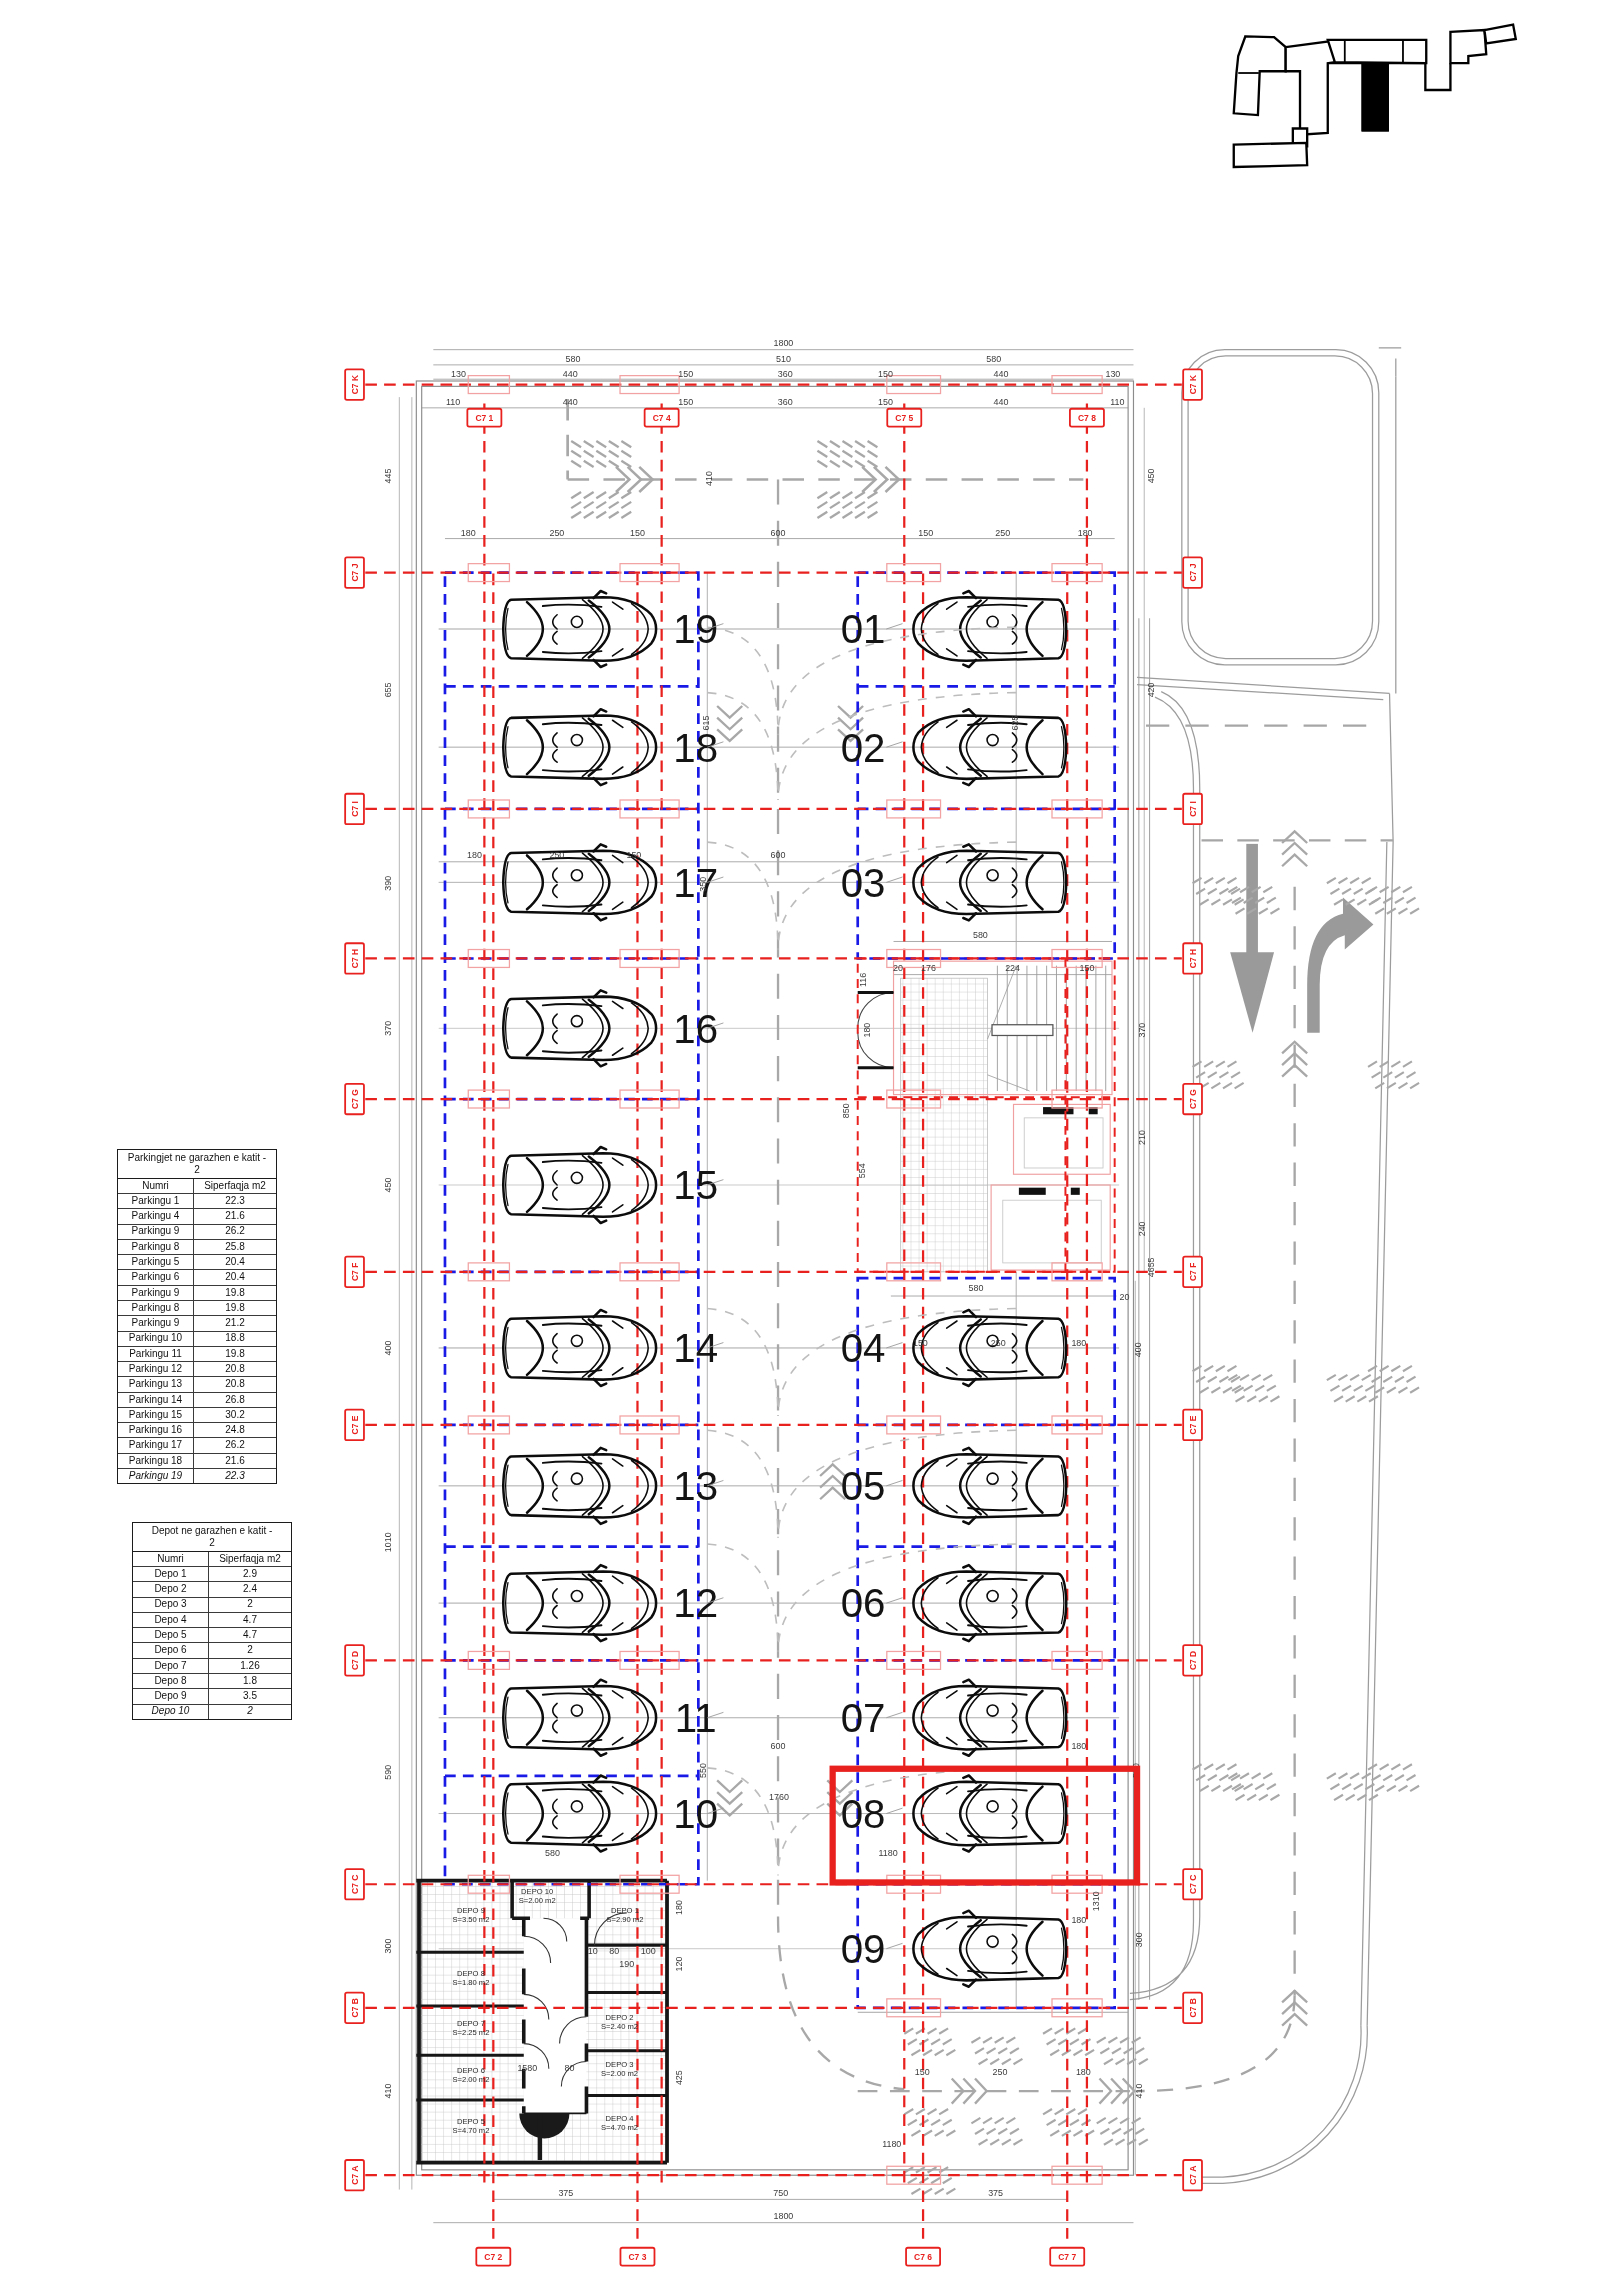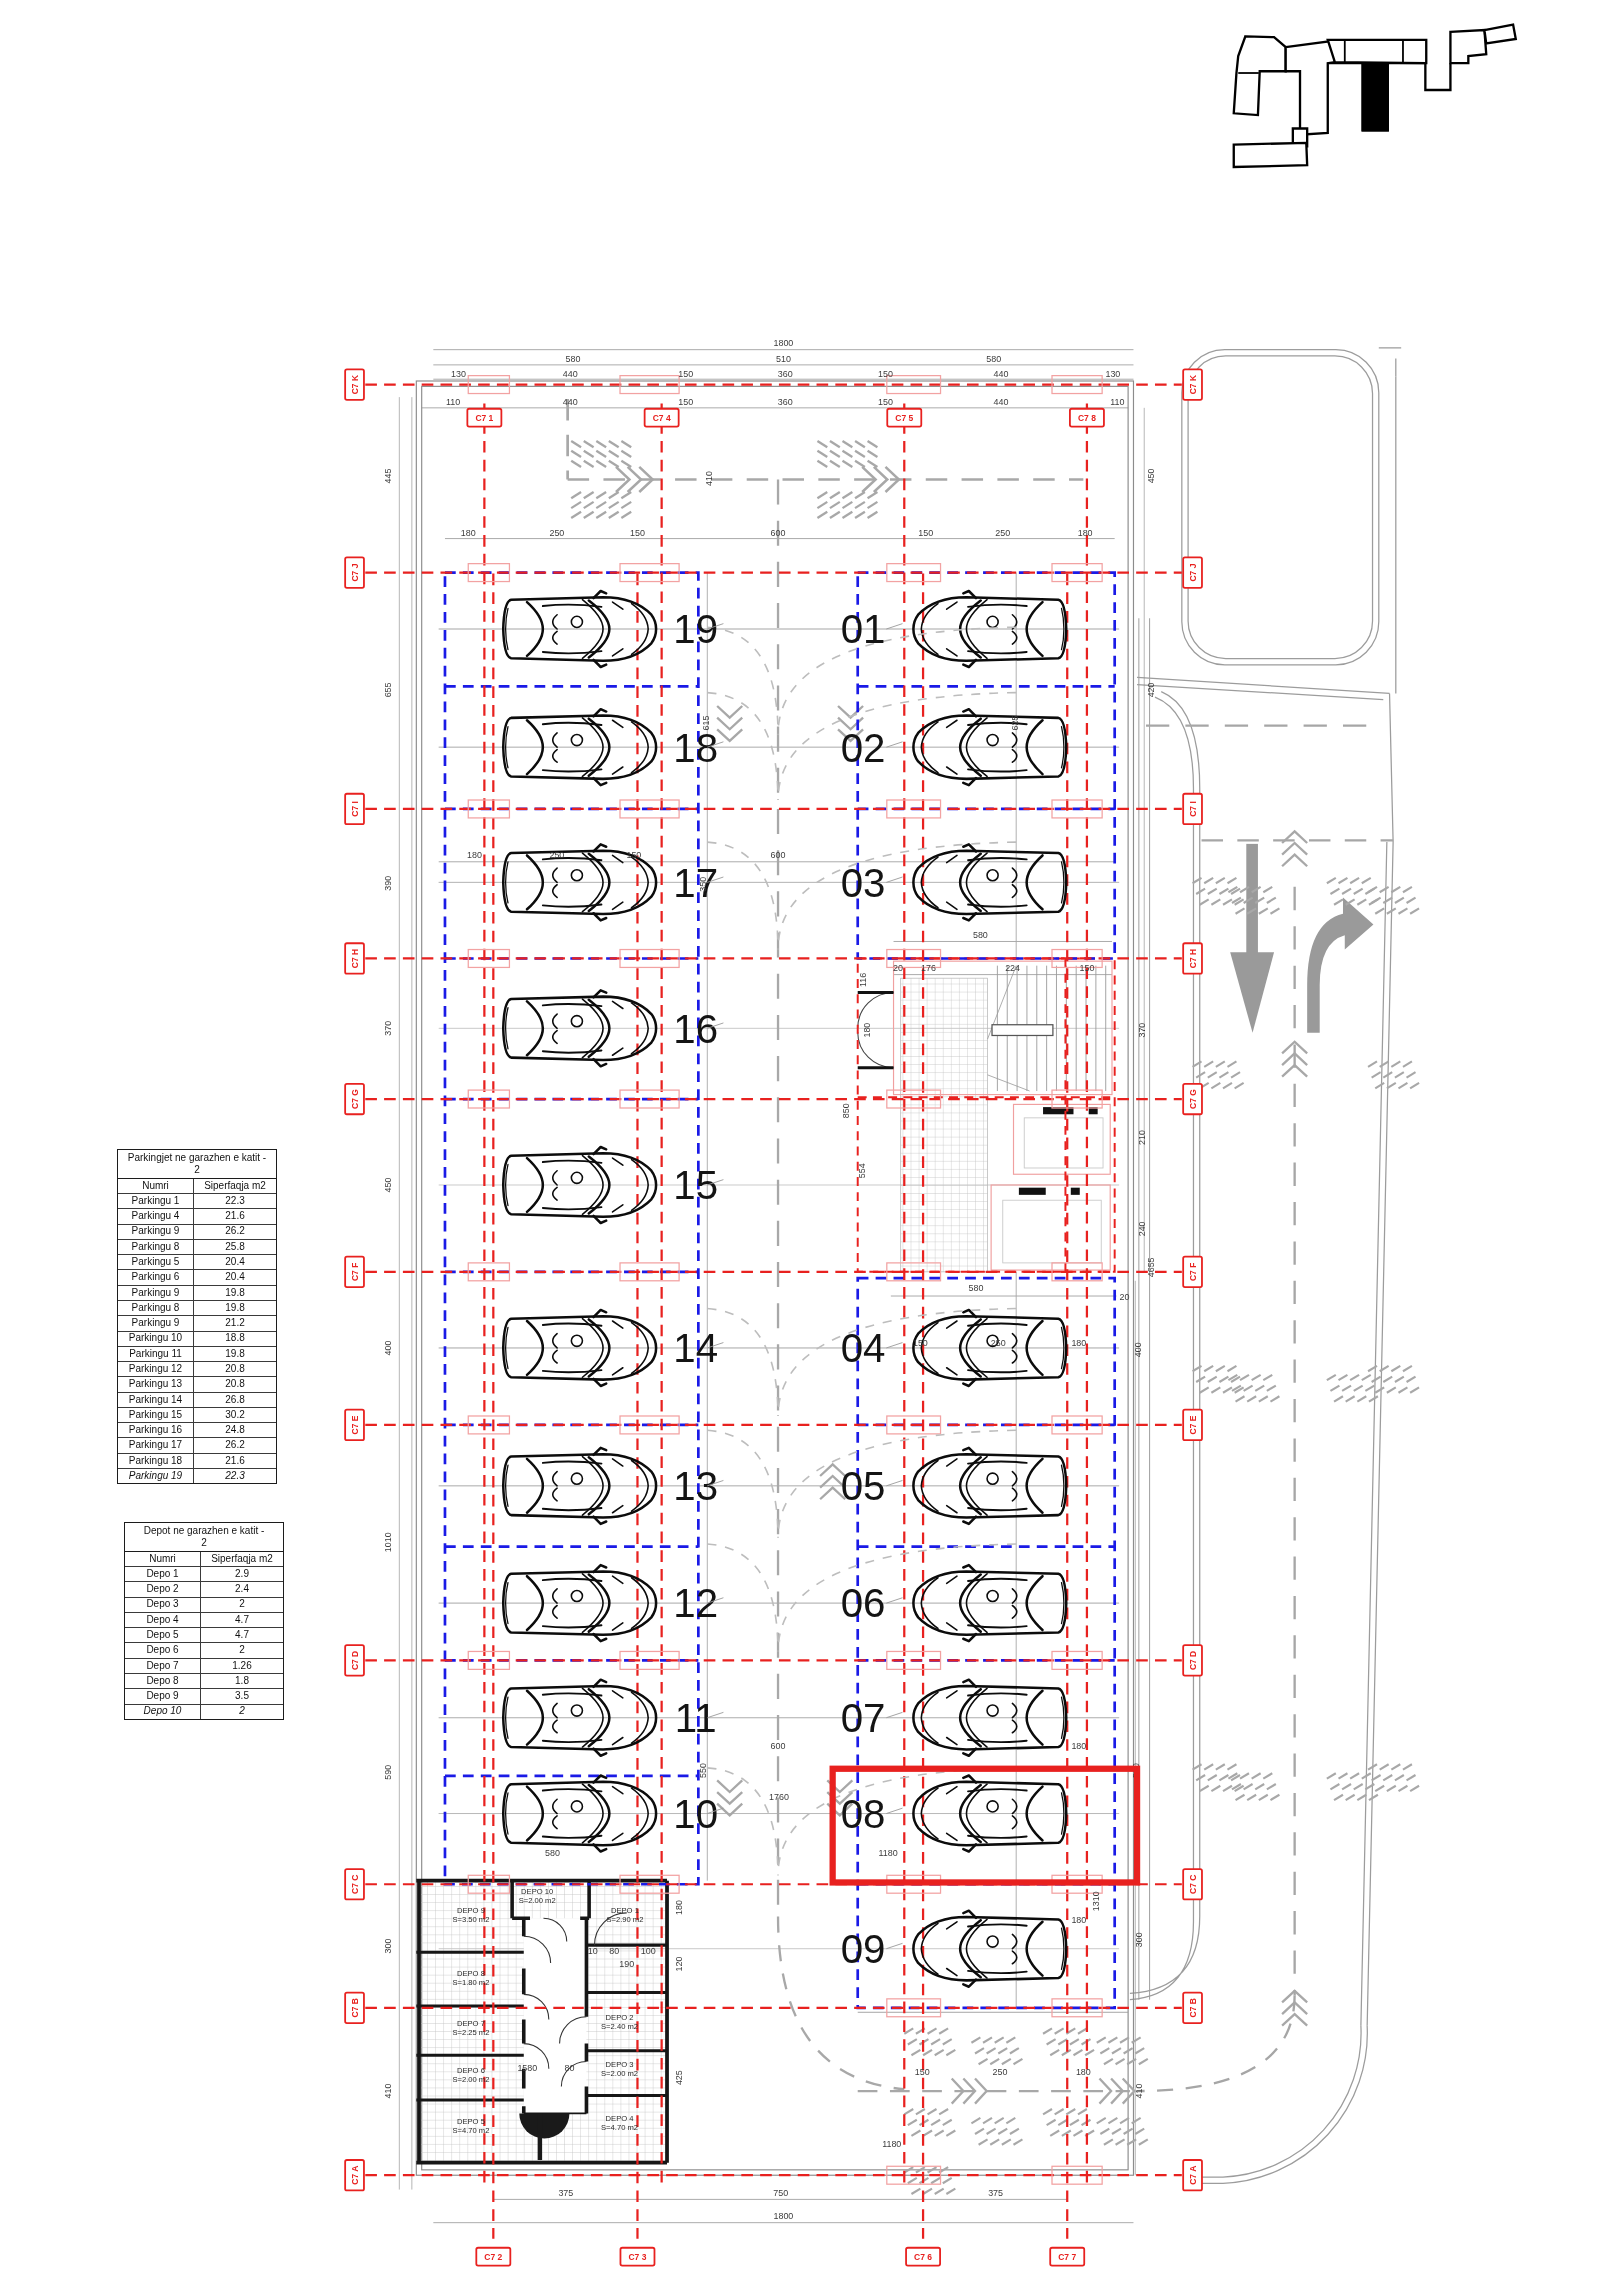--- a/index.html
+++ b/index.html
@@ -1116,21 +1116,21 @@
         </div>
         <div class="trow">
           <div class="c1">Parkingu 18</div>
           <div class="c2">21.6</div>
         </div>
         <div class="trow">
           <div class="c1">Parkingu 19</div>
           <div class="c2">22.3</div>
         </div>
       </div>
-      <div class="tbl" style="left: 124px; top: 1522px; width: 158px;">
+      <div class="tbl" style="left: 132px; top: 1522px; width: 158px;">
         <div class="title">
           <div>Depot ne garazhen e katit -</div>
           <div>2</div>
         </div>
         <div class="trow">
           <div class="c1">Numri</div>
           <div class="c2">Siperfaqja m2</div>
         </div>
         <div class="trow">
           <div class="c1">Depo 1</div>

